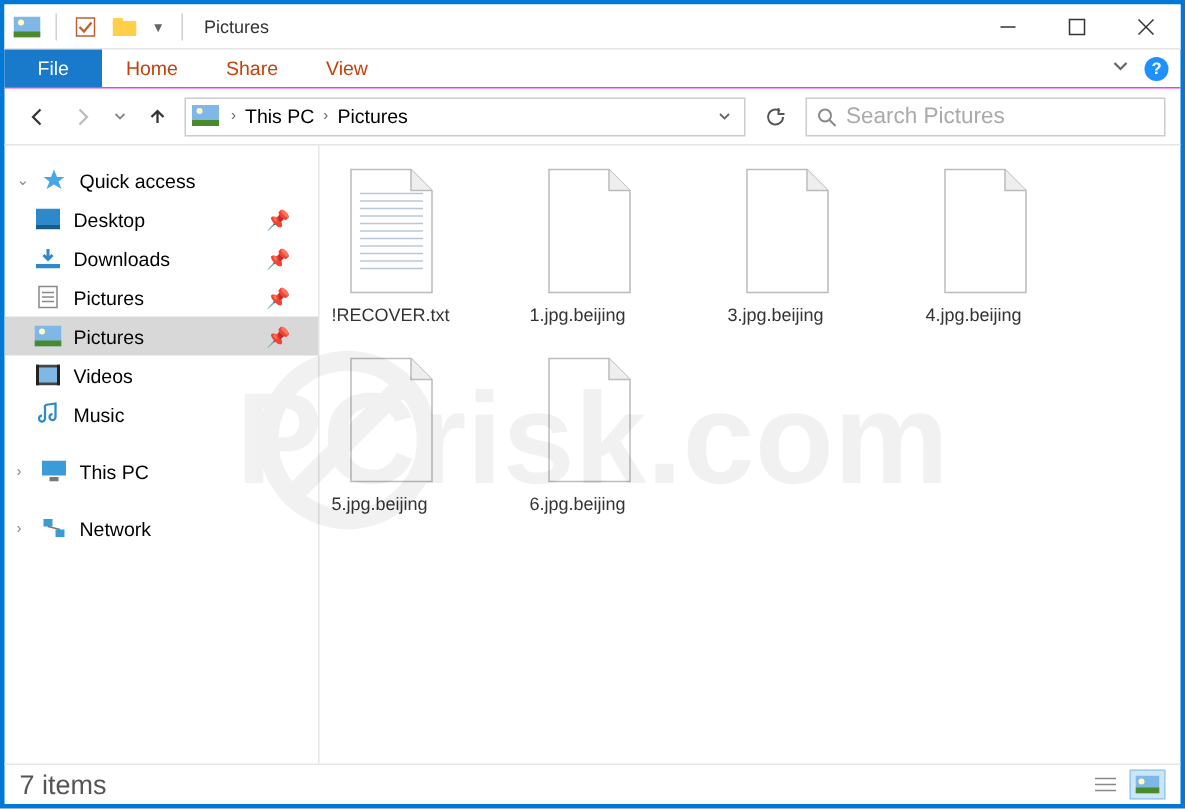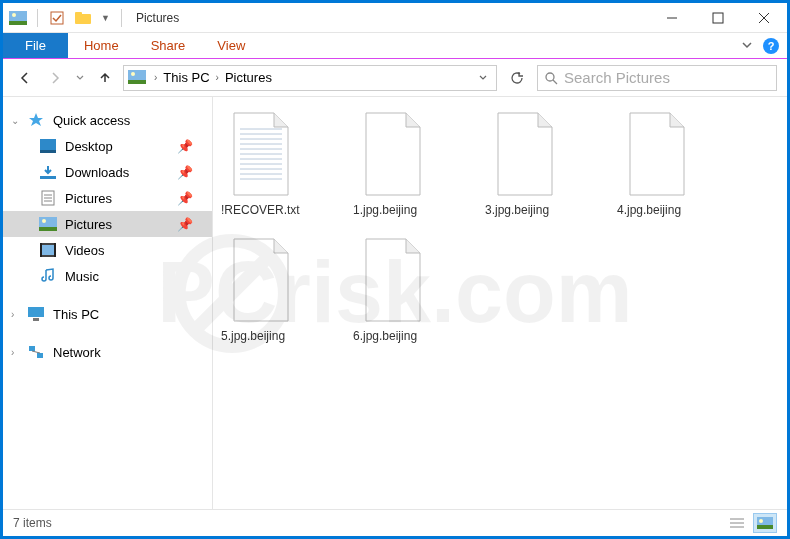--- a/index.html
+++ b/index.html
@@ -37,36 +37,36 @@
 .searchbox input::placeholder { color: #aaa; }
 
 
 .body { flex: 1; display: flex; overflow: hidden; position: relative; }
 .watermark { position: absolute; inset: 0; display: flex; align-items: center; justify-content: center; pointer-events: none; opacity: 0.05; }
 .watermark svg { width: 480px; }
 
 
 .sidebar { width: 210px; border-right: 1px solid #e5e5e5; padding: 10px 0; font-size: 13px; overflow: hidden; }
 .side-item { height: 26px; display: flex; align-items: center; padding-left: 24px; gap: 8px; position: relative; }
-.side-item.level1 { padding-left: 36px; }
+.side-item.level1 { padding-left: 20px; }
 .side-item.selected { background: #d8d8d8; }
 .side-item .pin { position: absolute; right: 18px; color: #888; }
 .side-group-caret { position: absolute; left: 8px; color: #888; font-size: 10px; }
 .side-icon { width: 18px; height: 16px; display: flex; align-items: center; justify-content: center; }
 .side-sep { height: 12px; }
 
 
 .content { flex: 1; padding: 12px 8px; overflow: auto; }
 .file-grid { display: flex; flex-wrap: wrap; gap: 18px 8px; align-content: flex-start; }
 .file-item { width: 124px; display: flex; flex-direction: column; align-items: flex-start; gap: 4px; }
 .file-icon { width: 80px; height: 90px; display: flex; align-items: center; justify-content: center; }
 .file-label { font-size: 12px; color: #333; text-align: center; word-break: break-all; max-width: 120px; }
 
 
-.statusbar { height: 26px; border-top: 1px solid #e5e5e5; display: flex; align-items: center; padding: 13px 10px; font-size: 12px; color: #555; }
+.statusbar { height: 26px; border-top: 1px solid #e5e5e5; display: flex; align-items: center; padding: 13px 10px; font-size: 18px; color: #555; }
 .statusbar-right { margin-left: auto; display: flex; gap: 4px; }
 .view-btn { width: 24px; height: 20px; border: 1px solid transparent; display: flex; align-items: center; justify-content: center; }
 .view-btn.active { border-color: #99c9ef; background: #cde6f7; }
 
 
 .folder-svg rect { fill: #ffcf4a; }
 </style>
 </head>
 <body>
 

